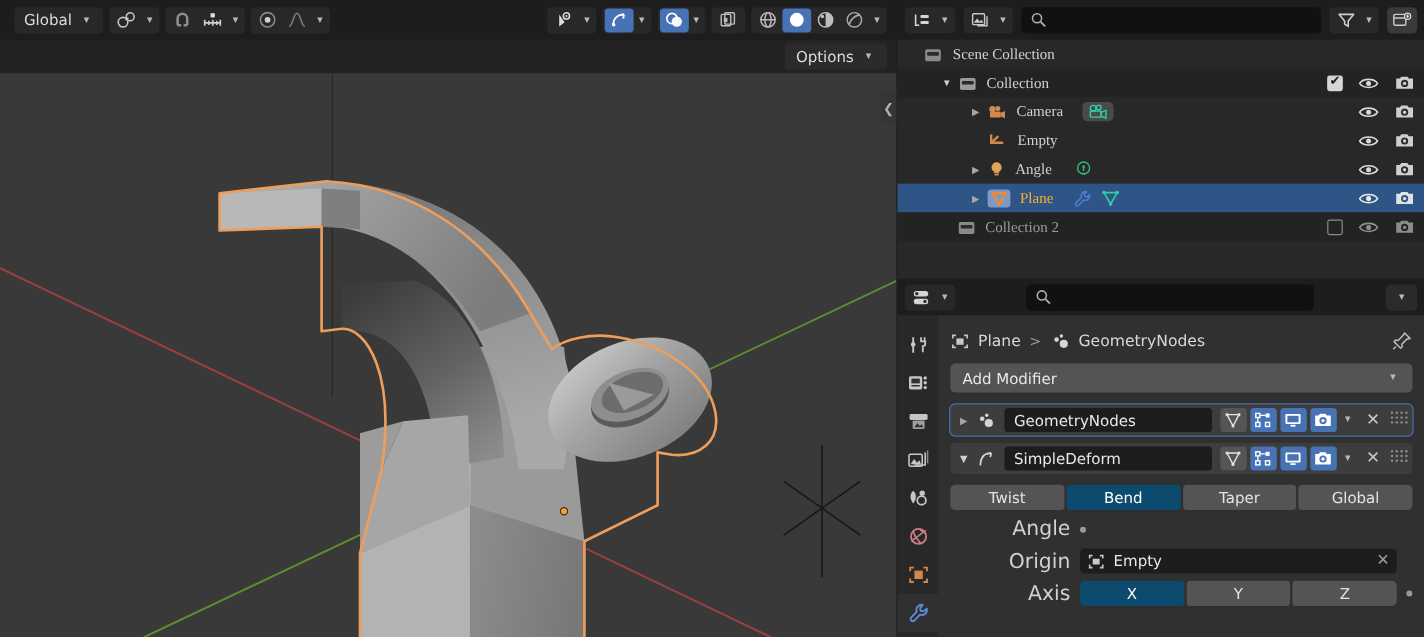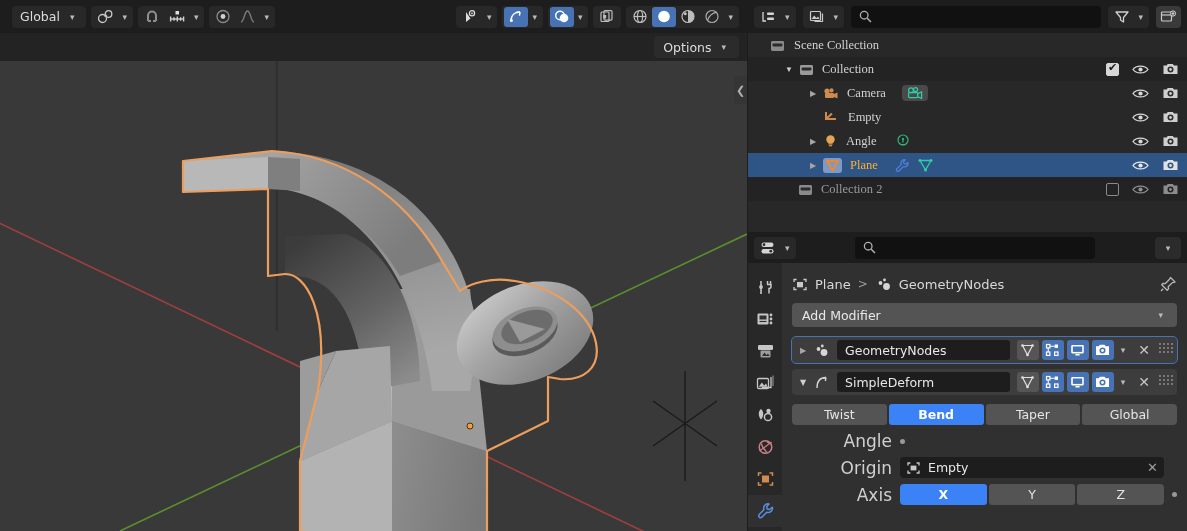--- a/index.html
+++ b/index.html
@@ -94,21 +94,21 @@
   .mbtn.on { background:#4772b3; }
   .mbtn.off { background:#555; }
   .dots { width:14px; height:14px; display:grid; grid-template-columns:repeat(4,3px); grid-template-rows:repeat(3,3px); gap:1px; }
   .dots i { background:#8e8e8e; width:2px; height:2px; border-radius:50%; }
 
   .seg-row { display:flex; gap:2px; margin-top:9px; }
   .seg {
     flex:1; height:21px; background:#545454; border-radius:3px; display:flex;
     align-items:center; justify-content:center; font-size:12.5px; color:#e4e4e4;
   }
-  .seg.on { background:#3b82f6; color:#fff;font-weight:bold; }
+  .seg.on { background:#0c4a6e; color:#fff; }
   .seg:first-child { border-radius:4px 3px 3px 4px; }
   .seg:last-child { border-radius:3px 4px 4px 3px; }
 
   .fld-row { display:flex; align-items:center; margin-top:6px; gap:8px; }
   .fld-label { width:100px; text-align:right; font-size:17px; color:#d0d0d0; }
   .fld-val {
     flex:1; height:21px; background:#545454; border-radius:4px; display:flex; align-items:center;
     justify-content:center; font-size:12.5px; color:#f0f0f0;
   }
   .fld-obj {

